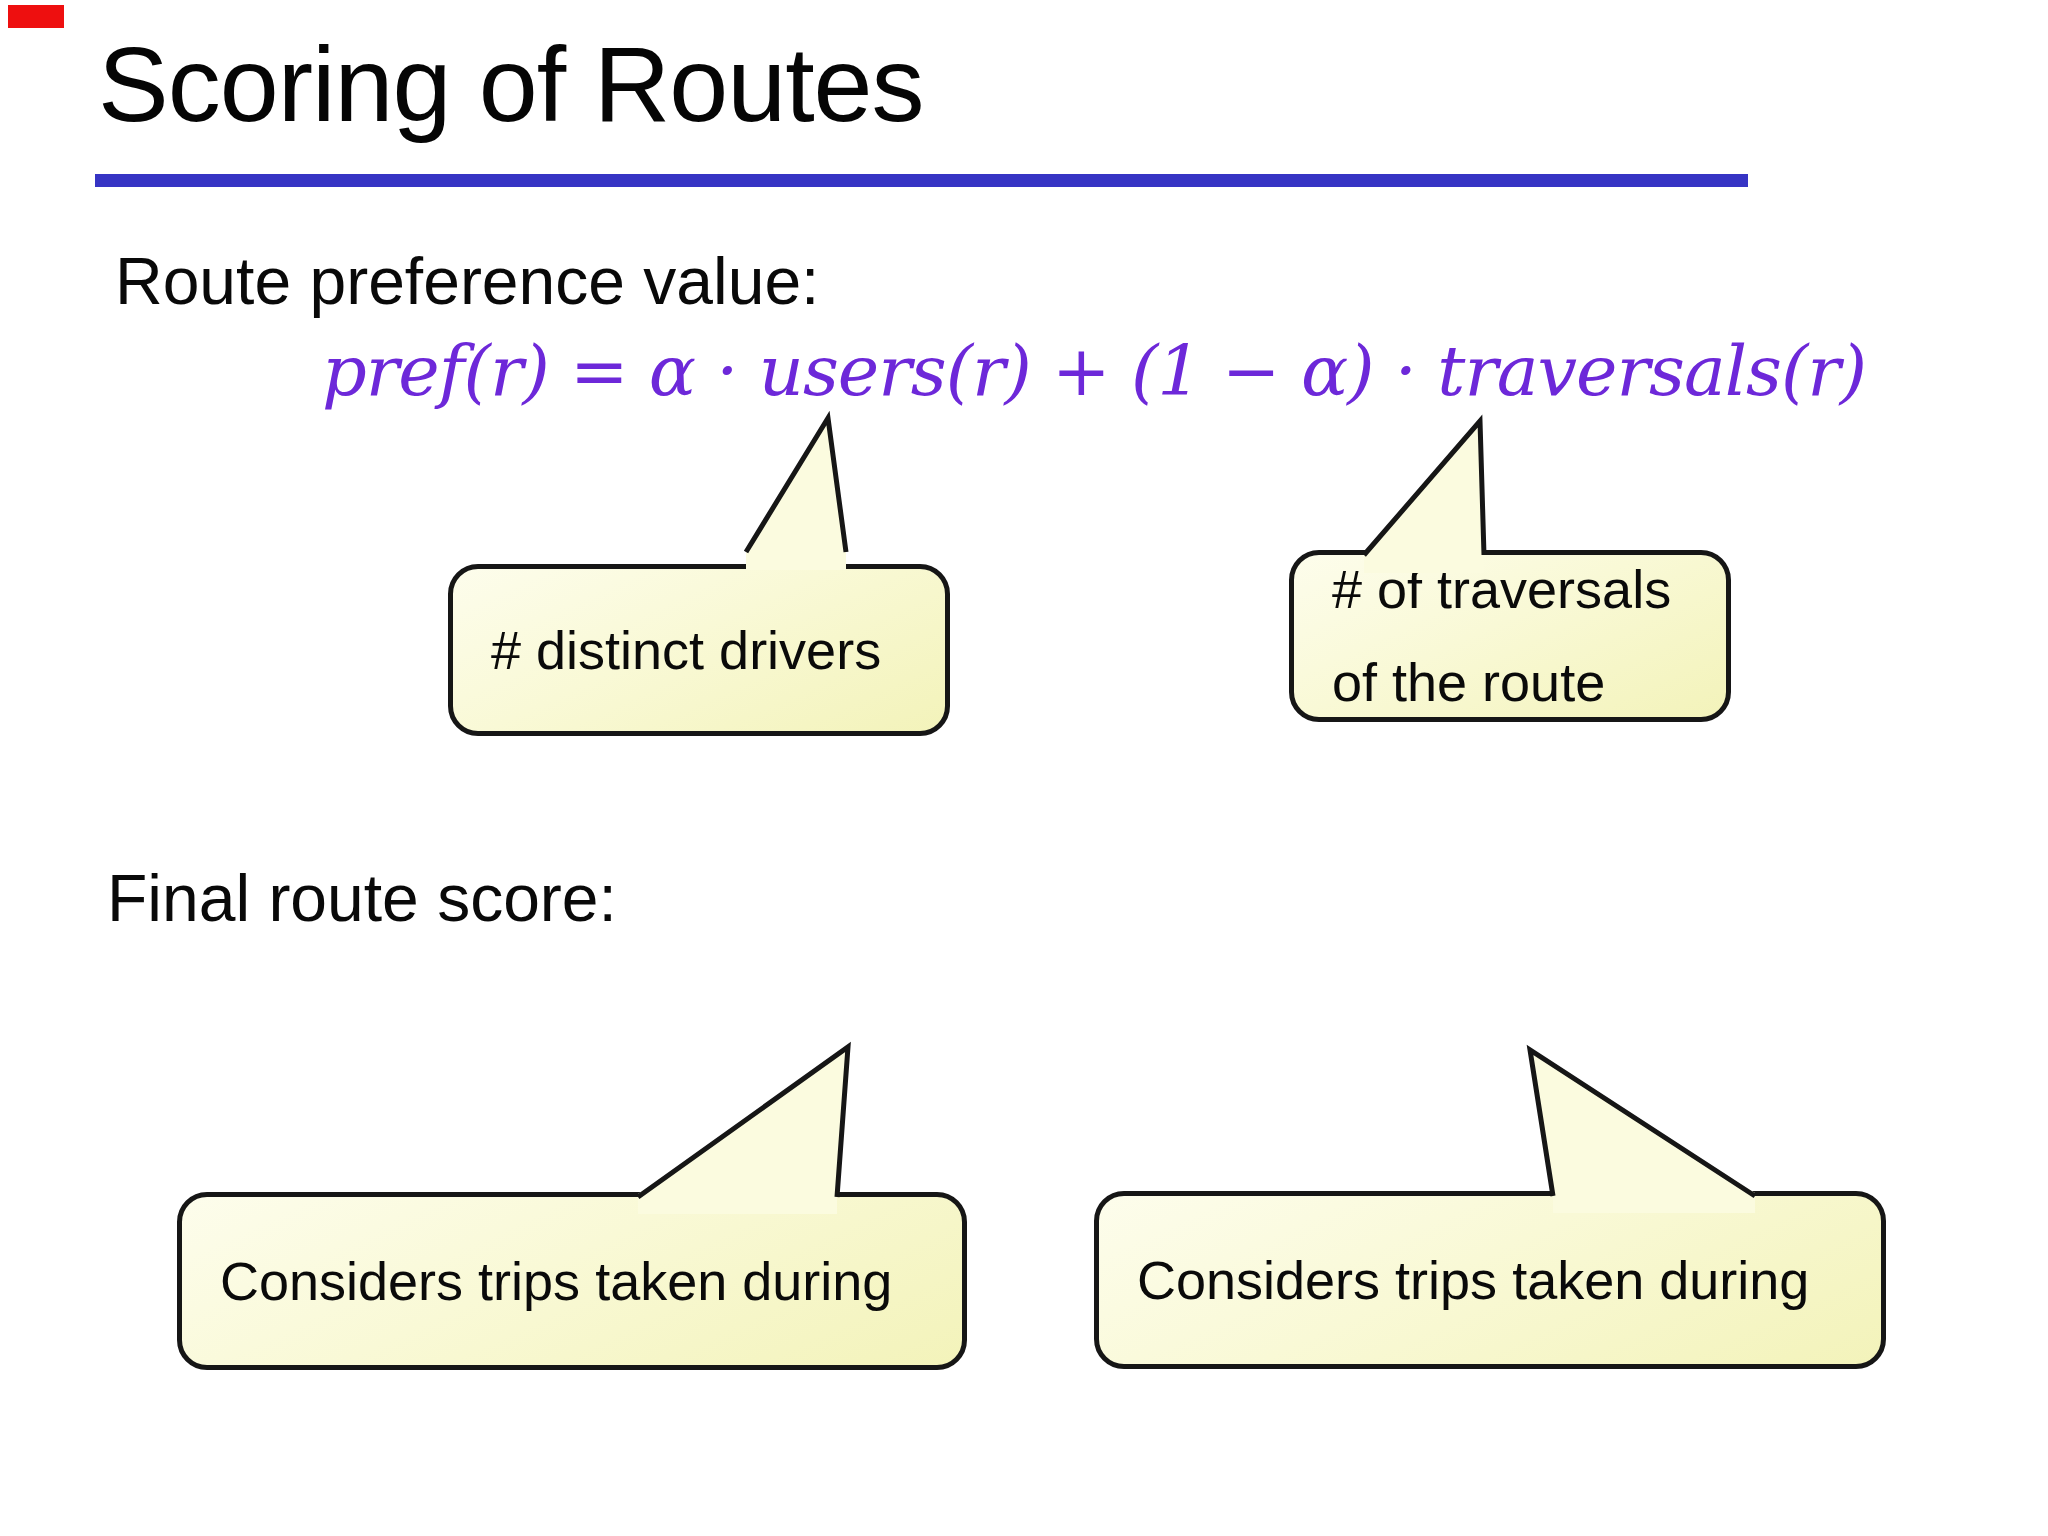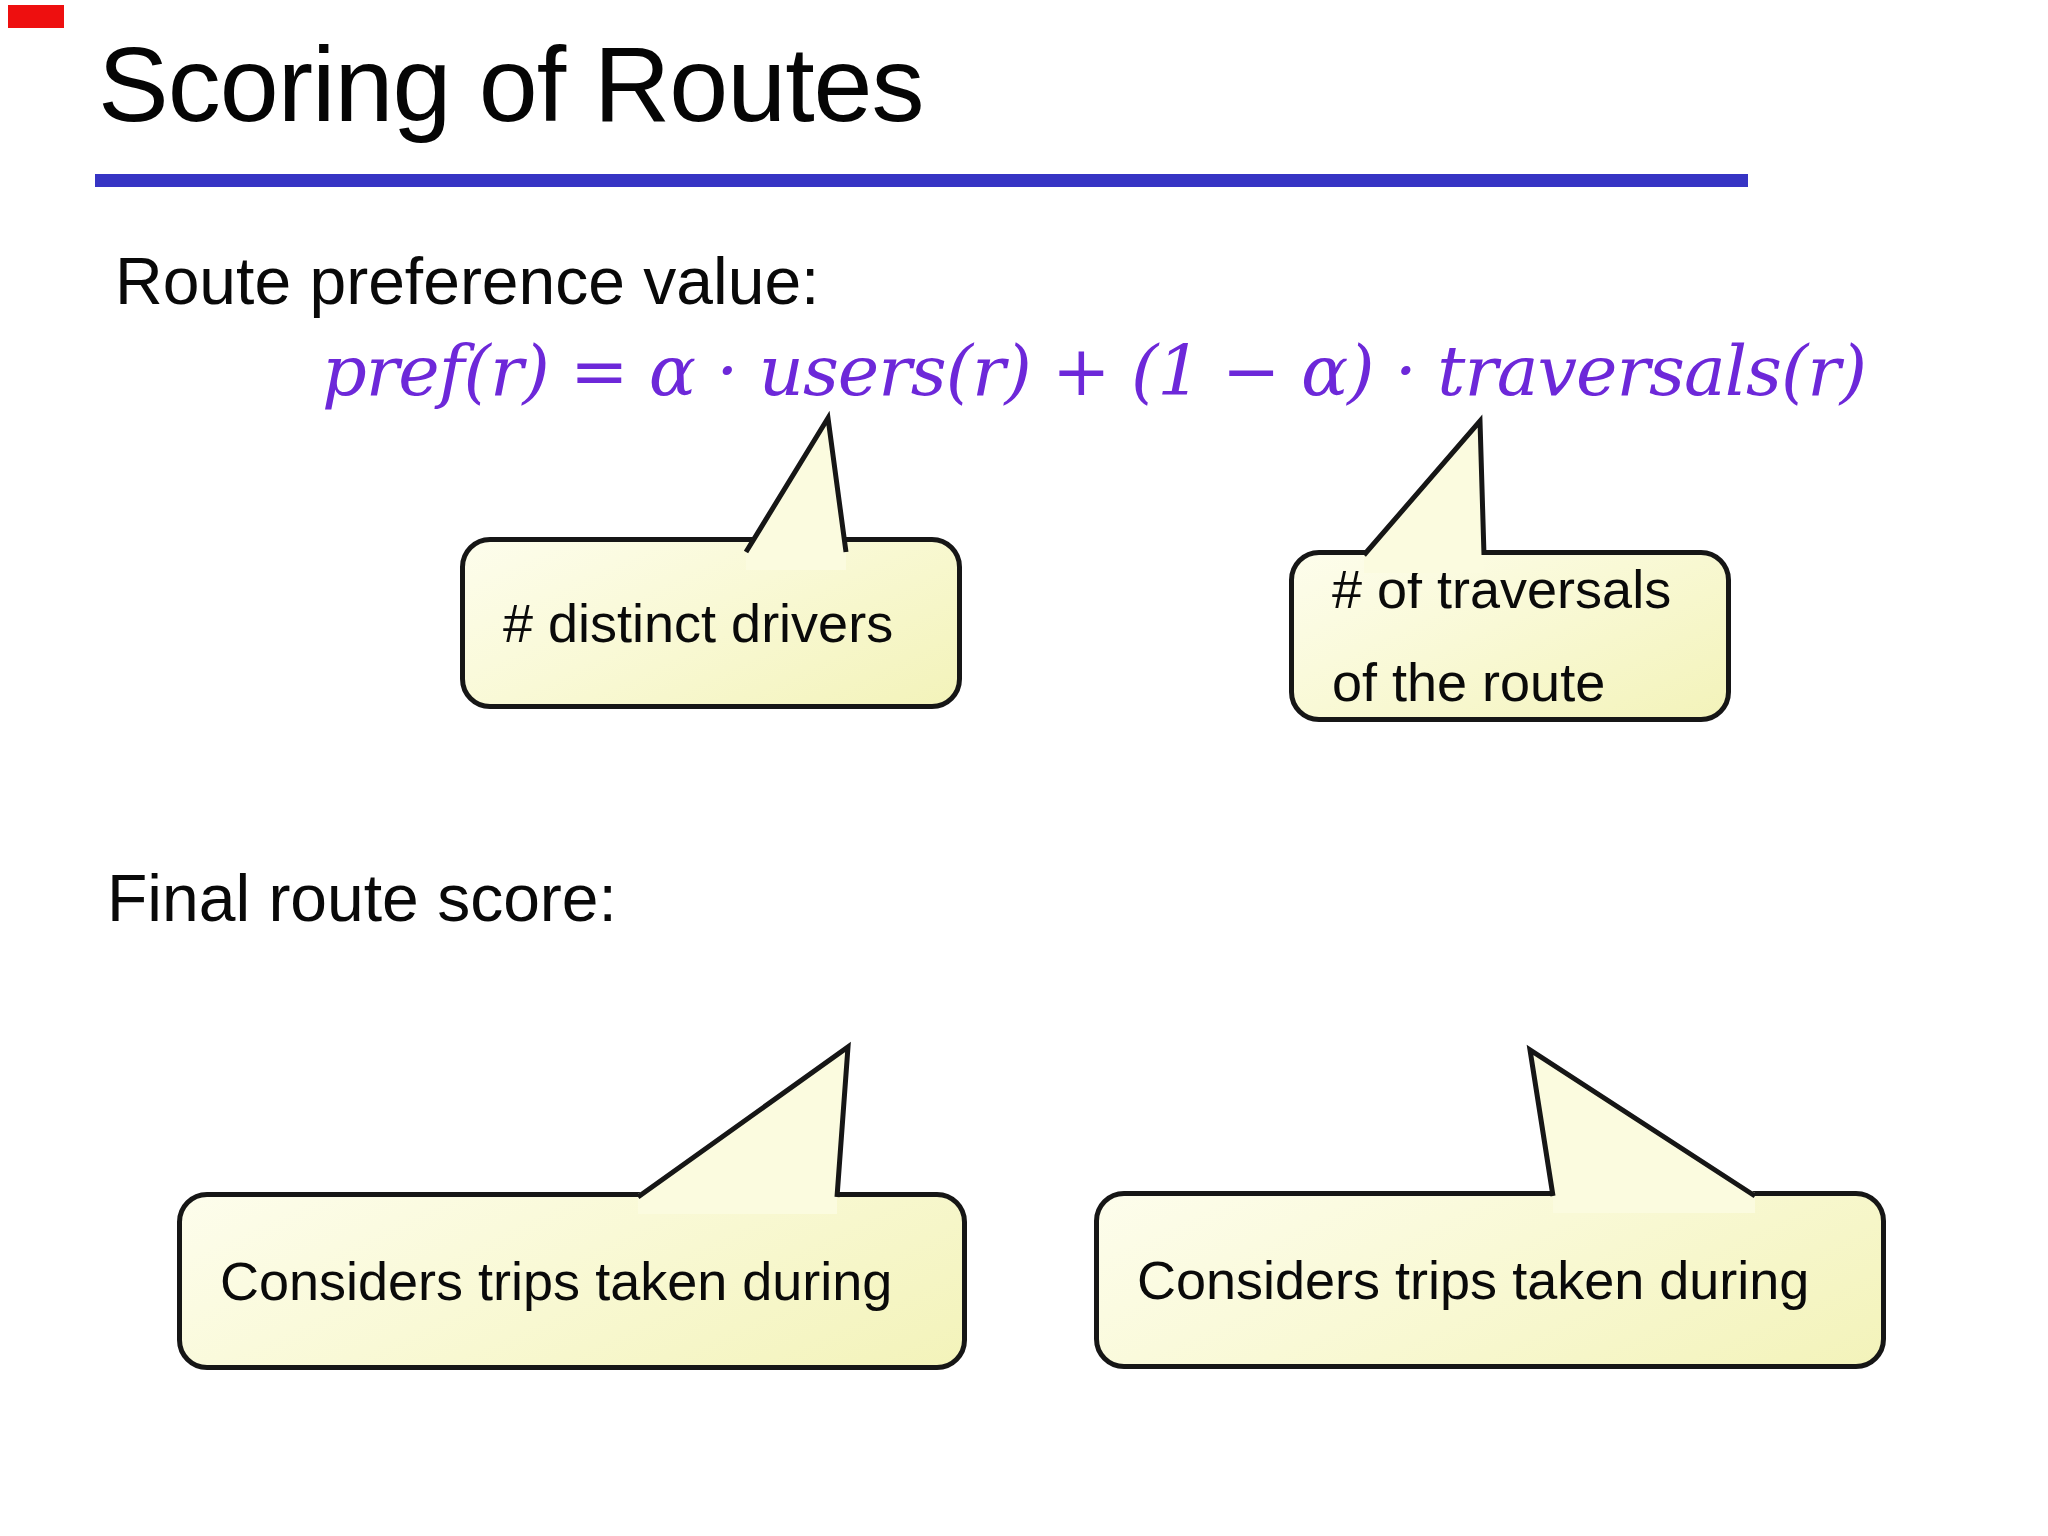--- a/index.html
+++ b/index.html
@@ -47,21 +47,21 @@
     position:absolute;
     background:linear-gradient(155deg,#fdfdec 0%,#f9f9d6 45%,#f3f3ba 100%);
     border:5px solid #161616;
     border-radius:30px;
     display:flex;flex-direction:column;justify-content:center;
     padding-left:38px;box-sizing:border-box;
     font-size:54px;line-height:69px;color:#0a0a0a;
     z-index:2;
   }
   .callout .line{white-space:nowrap;}
-  .callout-users{left:448px;top:537px;width:502px;height:172px;margin-left:12px;}
+  .callout-users{left:448px;top:564px;width:502px;height:172px;}
   .callout-traversals{left:1289px;top:550px;width:442px;height:172px;justify-content:space-between;}
   .callout-query{left:177px;top:1192px;width:790px;height:178px;}
   .callout-other{left:1094px;top:1191px;width:792px;height:178px;}
   .tail-layer{
     position:absolute;left:0;top:0;width:2048px;height:1536px;
     z-index:3;pointer-events:none;
   }
   .tail-fill{fill:#fbfbdf;stroke:none;}
   .tail-edge{fill:none;stroke:#161616;stroke-width:5;stroke-linejoin:miter;stroke-miterlimit:14;}
 </style>

